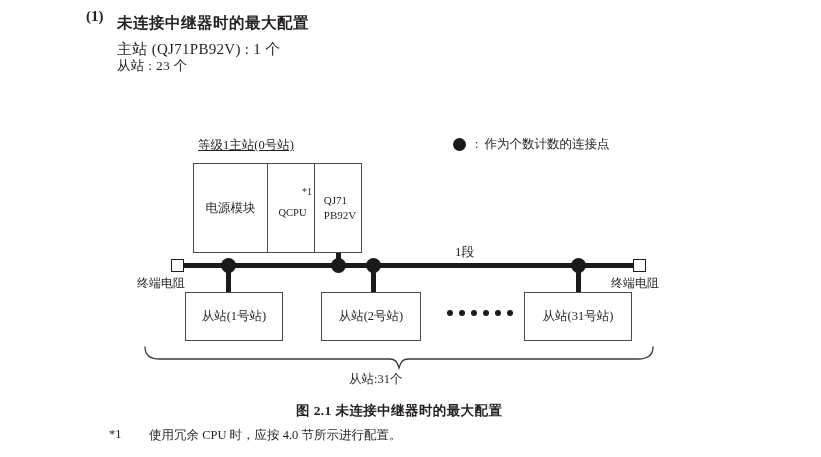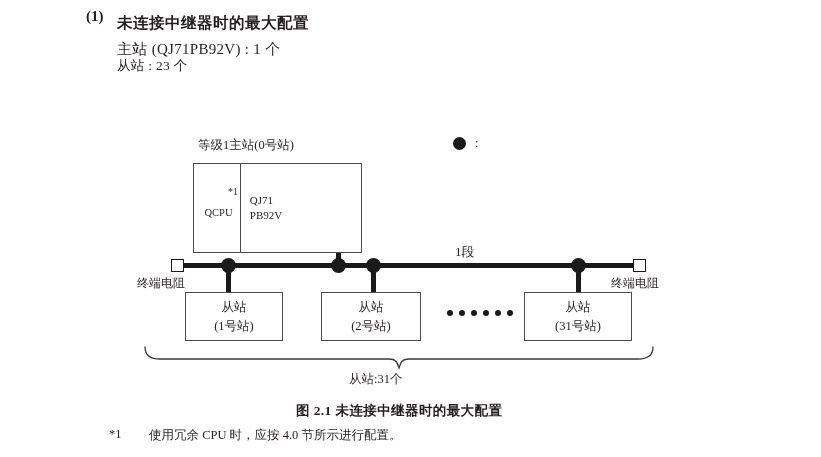--- a/index.html
+++ b/index.html
@@ -57,20 +57,21 @@
     margin-right: 9px;
   }
   #legend .legend-colon {
     margin-right: 6px;
   }
 
   
   #master-label {
     left: 198px; top: 137px;
     font-size: 12.5px;
+    text-decoration: underline;
   }
 
   
   #rack {
     left: 193px; top: 163px;
     width: 169px; height: 90px;
     border: 1.4px solid #4b4b4b;
     box-sizing: border-box;
     display: flex;
   }
@@ -138,21 +139,21 @@
     width: 5px;
     background: #1a1a1a;
   }
 
   
   .slave-box {
     height: 49px;
     border: 1.4px solid #4b4b4b;
     box-sizing: border-box;
     display: flex;
-    flex-direction: column;
+    flex-direction: row;
     align-items: center;
     justify-content: center;
     font-size: 12.5px;
     line-height: 1.45;
     background: #ffffff;
   }
 
   
   #ellipsis {
     left: 447px; top: 310px;
@@ -188,25 +189,29 @@
 <body>
 
 <div class="abs" id="heading-number">(1)</div>
 <div class="abs" id="heading-title">未连接中继器时的最大配置</div>
 <div class="abs" id="master-count-line">主站 (QJ71PB92V) : 1 个</div>
 <div class="abs" id="slave-count-line">从站 : 23 个</div>
 
 <div class="abs" id="legend">
   <span class="legend-dot"></span>
   <span class="legend-colon">:</span>
+  <span>作为个数计数的连接点</span>
 </div>
 
 <div class="abs" id="master-label">等级1主站(0号站)</div>
 
 <div class="abs" id="rack">
+  <div class="slot" id="slot-power">
+    <span>电源模块</span>
+  </div>
   <div class="slot" id="slot-cpu">
     <span class="cpu-text">QCPU</span>
     <span class="footnote-mark">*1</span>
   </div>
   <div class="slot" id="slot-master">
     <div>
       <div>QJ71</div>
       <div>PB92V</div>
     </div>
   </div>

